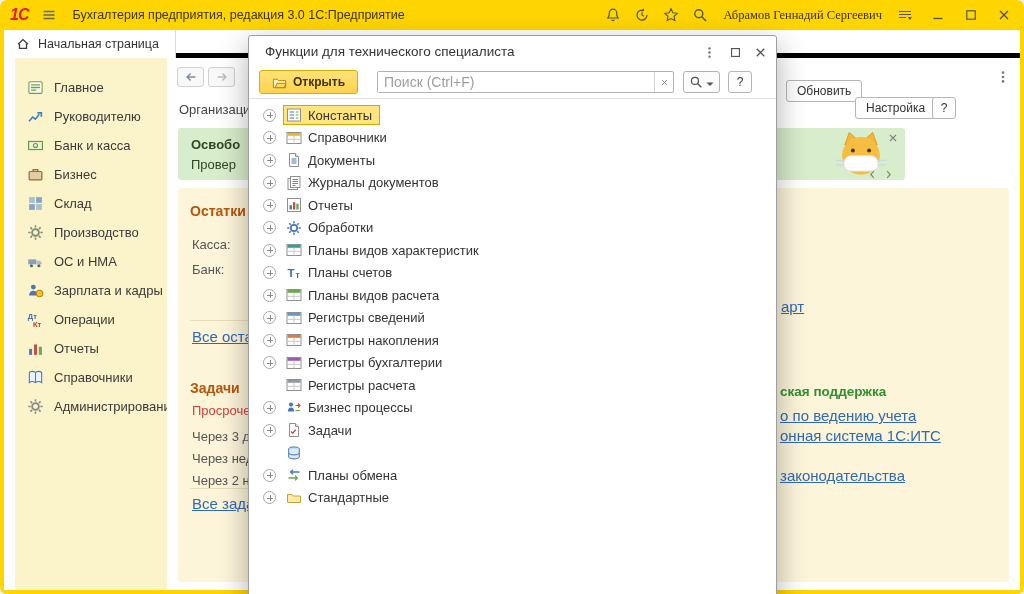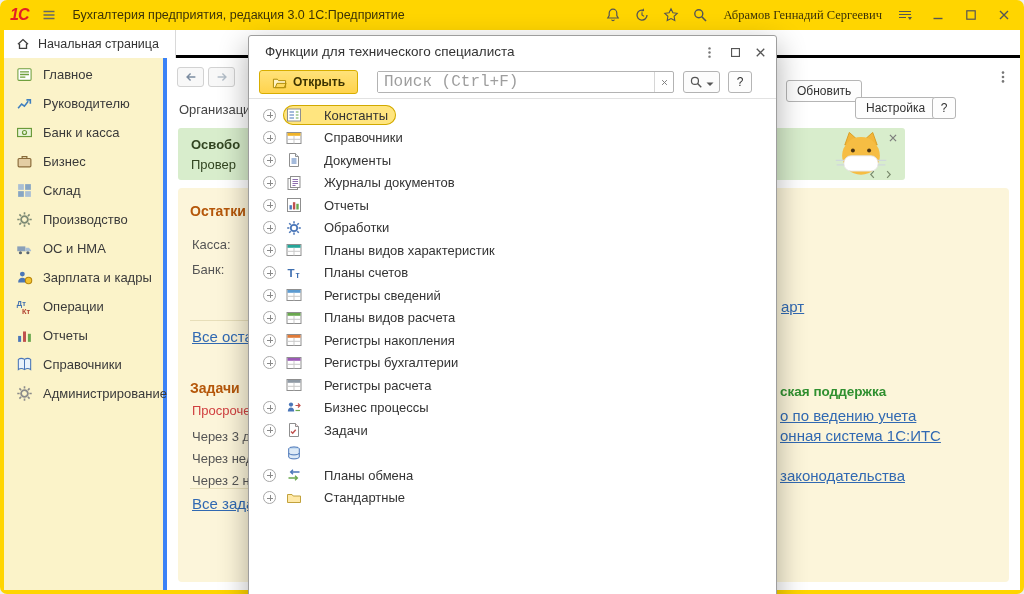--- a/index.html
+++ b/index.html
@@ -14,26 +14,26 @@
   .logo{color:#E31E24;font-weight:bold;font-style:italic;font-size:16px;letter-spacing:-1px;margin-right:2px;}
   .tb-btn{width:20px;height:20px;display:grid;place-items:center;}
   .tb-btn svg{width:16px;height:16px;}
   .tb-title{font-size:12.5px;color:#3c3307;white-space:nowrap;margin-left:4px;}
   .tb-spacer{flex:1;}
   .tb-user{font-size:12.5px;color:#3c3307;white-space:nowrap;margin:0 4px;font-family:Liberation Serif, serif;}
   .win-ctl{margin-left:4px;}
 
   
   .inner{position:absolute;left:4px;right:4px;top:30px;bottom:4px;background:#fff;overflow:hidden;}
-  .tabbar{position:absolute;top:0;left:0;right:0;height:28px;background:#fff;border-bottom:3px solid #000000;}
+  .tabbar{position:absolute;top:0;left:0;right:0;height:28px;background:#fff;border-bottom:5px solid #000000;}
   .tab{position:absolute;left:0;top:0;height:28px;display:flex;align-items:center;gap:8px;padding:0 16px 0 12px;font-size:12.5px;color:#333;background:#fff;border-right:1px solid #d9d9d9;}
   .tab-ico svg{width:14px;height:14px;display:block;}
 
   
-  .sidebar{position:absolute;top:28px;left:0;width:163px;bottom:0;background:#FBF3C9;padding-top:2px;border-right:4px solid #3b82f6;}
+  .sidebar{position:absolute;top:28px;left:11px;width:163px;bottom:0;background:#FBF3C9;padding-top:15px;border-right:4px solid #3b82f6;}
   .side-item{height:29px;display:flex;align-items:center;gap:10px;padding:0 12px;font-size:13px;color:#3a3a3a;white-space:nowrap;}
   .side-ico{width:17px;height:17px;flex:none;}
   .side-ico svg{width:100%;height:100%;display:block;}
 
   
   .content{position:absolute;top:28px;left:163px;right:0;bottom:0;background:#fff;}
   .nav-btn{position:absolute;top:9px;width:27px;height:20px;border:1px solid #d2d2d2;border-radius:3px;background:#f8f8f8;display:grid;place-items:center;}
   .nav-btn svg{width:14px;height:14px;}
   .content-kebab{position:absolute;right:9px;top:11px;width:16px;height:16px;}
   .org-label{position:absolute;left:12px;top:44px;font-size:13px;color:#444;}
@@ -65,35 +65,35 @@
   
   .dialog{position:absolute;left:248px;top:35px;width:529px;height:593px;background:#fff;border:1px solid #9e9e9e;border-radius:3px;box-shadow:0 10px 30px rgba(0,0,0,.32);}
   .dlg-title{position:absolute;left:16px;top:8px;font-size:13.5px;color:#333;white-space:nowrap;}
   .dlg-hbtn{position:absolute;top:7px;width:18px;height:18px;display:grid;place-items:center;}
   .dlg-hbtn svg{width:15px;height:15px;}
   .dlg-toolbar{position:absolute;top:30px;left:0;right:0;height:33px;border-bottom:1px solid #e2e2e2;background:#fff;}
   .btn-open{position:absolute;left:10px;top:4px;height:24px;display:inline-flex;align-items:center;gap:6px;background:linear-gradient(#ffe27a,#ffd34d);border:1px solid #d8ae00;border-radius:3px;padding:0 12px;font-size:12px;font-weight:bold;color:#3d3300;font-family:"Liberation Sans",sans-serif;}
   .open-ico{width:15px;height:15px;display:inline-block;}
   .open-ico svg{width:100%;height:100%;display:block;}
   .search-wrap{position:absolute;left:128px;top:5px;width:297px;height:22px;display:flex;border:1px solid #b3b3b3;background:#fff;border-radius:2px;}
-  .search-input{flex:1;border:none;outline:none;font-size:16px;padding:0 6px;font-family:Liberation Mono, monospace;color:#be185d;min-width:0;}
+  .search-input{flex:1;border:none;outline:none;font-size:14px;padding:0 6px;font-family:Liberation Sans, sans-serif;color:#be185d;min-width:0;}
   .search-input::placeholder{color:#9e9e9e;}
   .clear-btn{width:19px;border-left:1px solid #d6d6d6;display:grid;place-items:center;}
   .clear-btn svg{width:11px;height:11px;}
   .find-btn{position:absolute;left:434px;top:5px;width:37px;height:22px;border:1px solid #b3b3b3;border-radius:3px;background:#fcfcfc;display:flex;align-items:center;justify-content:center;gap:3px;}
   .find-btn .mag{width:14px;height:14px;display:inline-block;}
   .find-btn .mag svg{width:100%;height:100%;display:block;}
   .dlg-help{left:479px;top:5px;}
   .dlg-tree{position:absolute;top:63px;left:0;right:0;bottom:1px;overflow:hidden;padding-top:5px;background:#fff;}
   .tree-row{height:22.5px;display:flex;align-items:center;padding-left:14px;font-size:13px;color:#333;}
   .expander{width:13px;height:13px;border:1px solid #a8a8a8;border-radius:50%;position:relative;margin-right:7px;flex:none;background:#fff;}
   .expander::before{content:"";position:absolute;left:2.5px;top:5.5px;width:6px;height:1px;background:#8a8a8a;}
   .expander::after{content:"";position:absolute;left:5.5px;top:2.5px;width:1px;height:6px;background:#8a8a8a;}
   .tree-row.leaf .expander{visibility:hidden;}
-  .cell{display:inline-flex;align-items:center;gap:22px;padding:2px 8px 2px 3px;border-radius:10px;justify-content:space-between;}
+  .cell{display:inline-flex;align-items:center;gap:6px;padding:2px 8px 2px 3px;border-radius:0;justify-content:space-between;}
   .tree-row.selected .cell{background:#FFE57F;box-shadow:inset 0 0 0 1px #d1a900;}
   .tree-ico{width:16px;height:16px;flex:none;}
   .tree-ico svg{width:100%;height:100%;display:block;}
   .tree-label{white-space:nowrap;}
 </style>
 </head>
 <body>
 
 <div class="window" data-interactable="false">
 
@@ -521,38 +521,38 @@
             </span>
             <span class="tree-label" data-interactable="false">Планы счетов</span>
           </span>
         </div>
         <div class="tree-row" data-interactable="true">
           <span class="expander" data-interactable="true"></span>
           <span class="cell" data-interactable="true">
             <span class="tree-ico" data-interactable="false">
               <svg viewBox="0 0 16 16" width="100%" height="100%" xmlns="http://www.w3.org/2000/svg">
                 <rect x="1" y="2.5" width="14" height="11" fill="#fff" stroke="#8f8f8f"></rect>
+                <rect x="1.5" y="3" width="13" height="2.8" fill="#6aa84f"></rect>
+                <path d="M1 9.3h14M8 5.8v7.7" stroke="#c9c9c9"></path>
+              </svg>
+            </span>
+            <span class="tree-label" data-interactable="false">Планы видов расчета</span>
+          </span>
+        </div>
+        <div class="tree-row" data-interactable="true">
+          <span class="expander" data-interactable="true"></span>
+          <span class="cell" data-interactable="true">
+            <span class="tree-ico" data-interactable="false">
+              <svg viewBox="0 0 16 16" width="100%" height="100%" xmlns="http://www.w3.org/2000/svg">
+                <rect x="1" y="2.5" width="14" height="11" fill="#fff" stroke="#8f8f8f"></rect>
                 <rect x="1.5" y="3" width="13" height="2.8" fill="#5c9bd1"></rect>
                 <path d="M1 9.3h14M8 5.8v7.7" stroke="#c9c9c9"></path>
               </svg>
             </span>
             <span class="tree-label" data-interactable="false">Регистры сведений</span>
-          </span>
-        </div>
-        <div class="tree-row" data-interactable="true">
-          <span class="expander" data-interactable="true"></span>
-          <span class="cell" data-interactable="true">
-            <span class="tree-ico" data-interactable="false">
-              <svg viewBox="0 0 16 16" width="100%" height="100%" xmlns="http://www.w3.org/2000/svg">
-                <rect x="1" y="2.5" width="14" height="11" fill="#fff" stroke="#8f8f8f"></rect>
-                <rect x="1.5" y="3" width="13" height="2.8" fill="#6aa84f"></rect>
-                <path d="M1 9.3h14M8 5.8v7.7" stroke="#c9c9c9"></path>
-              </svg>
-            </span>
-            <span class="tree-label" data-interactable="false">Планы видов расчета</span>
           </span>
         </div>
         <div class="tree-row" data-interactable="true">
           <span class="expander" data-interactable="true"></span>
           <span class="cell" data-interactable="true">
             <span class="tree-ico" data-interactable="false">
               <svg viewBox="0 0 16 16" width="100%" height="100%" xmlns="http://www.w3.org/2000/svg">
                 <rect x="1" y="2.5" width="14" height="11" fill="#fff" stroke="#8f8f8f"></rect>
                 <rect x="1.5" y="3" width="13" height="2.8" fill="#e07b39"></rect>
                 <path d="M1 9.3h14M8 5.8v7.7" stroke="#c9c9c9"></path>

